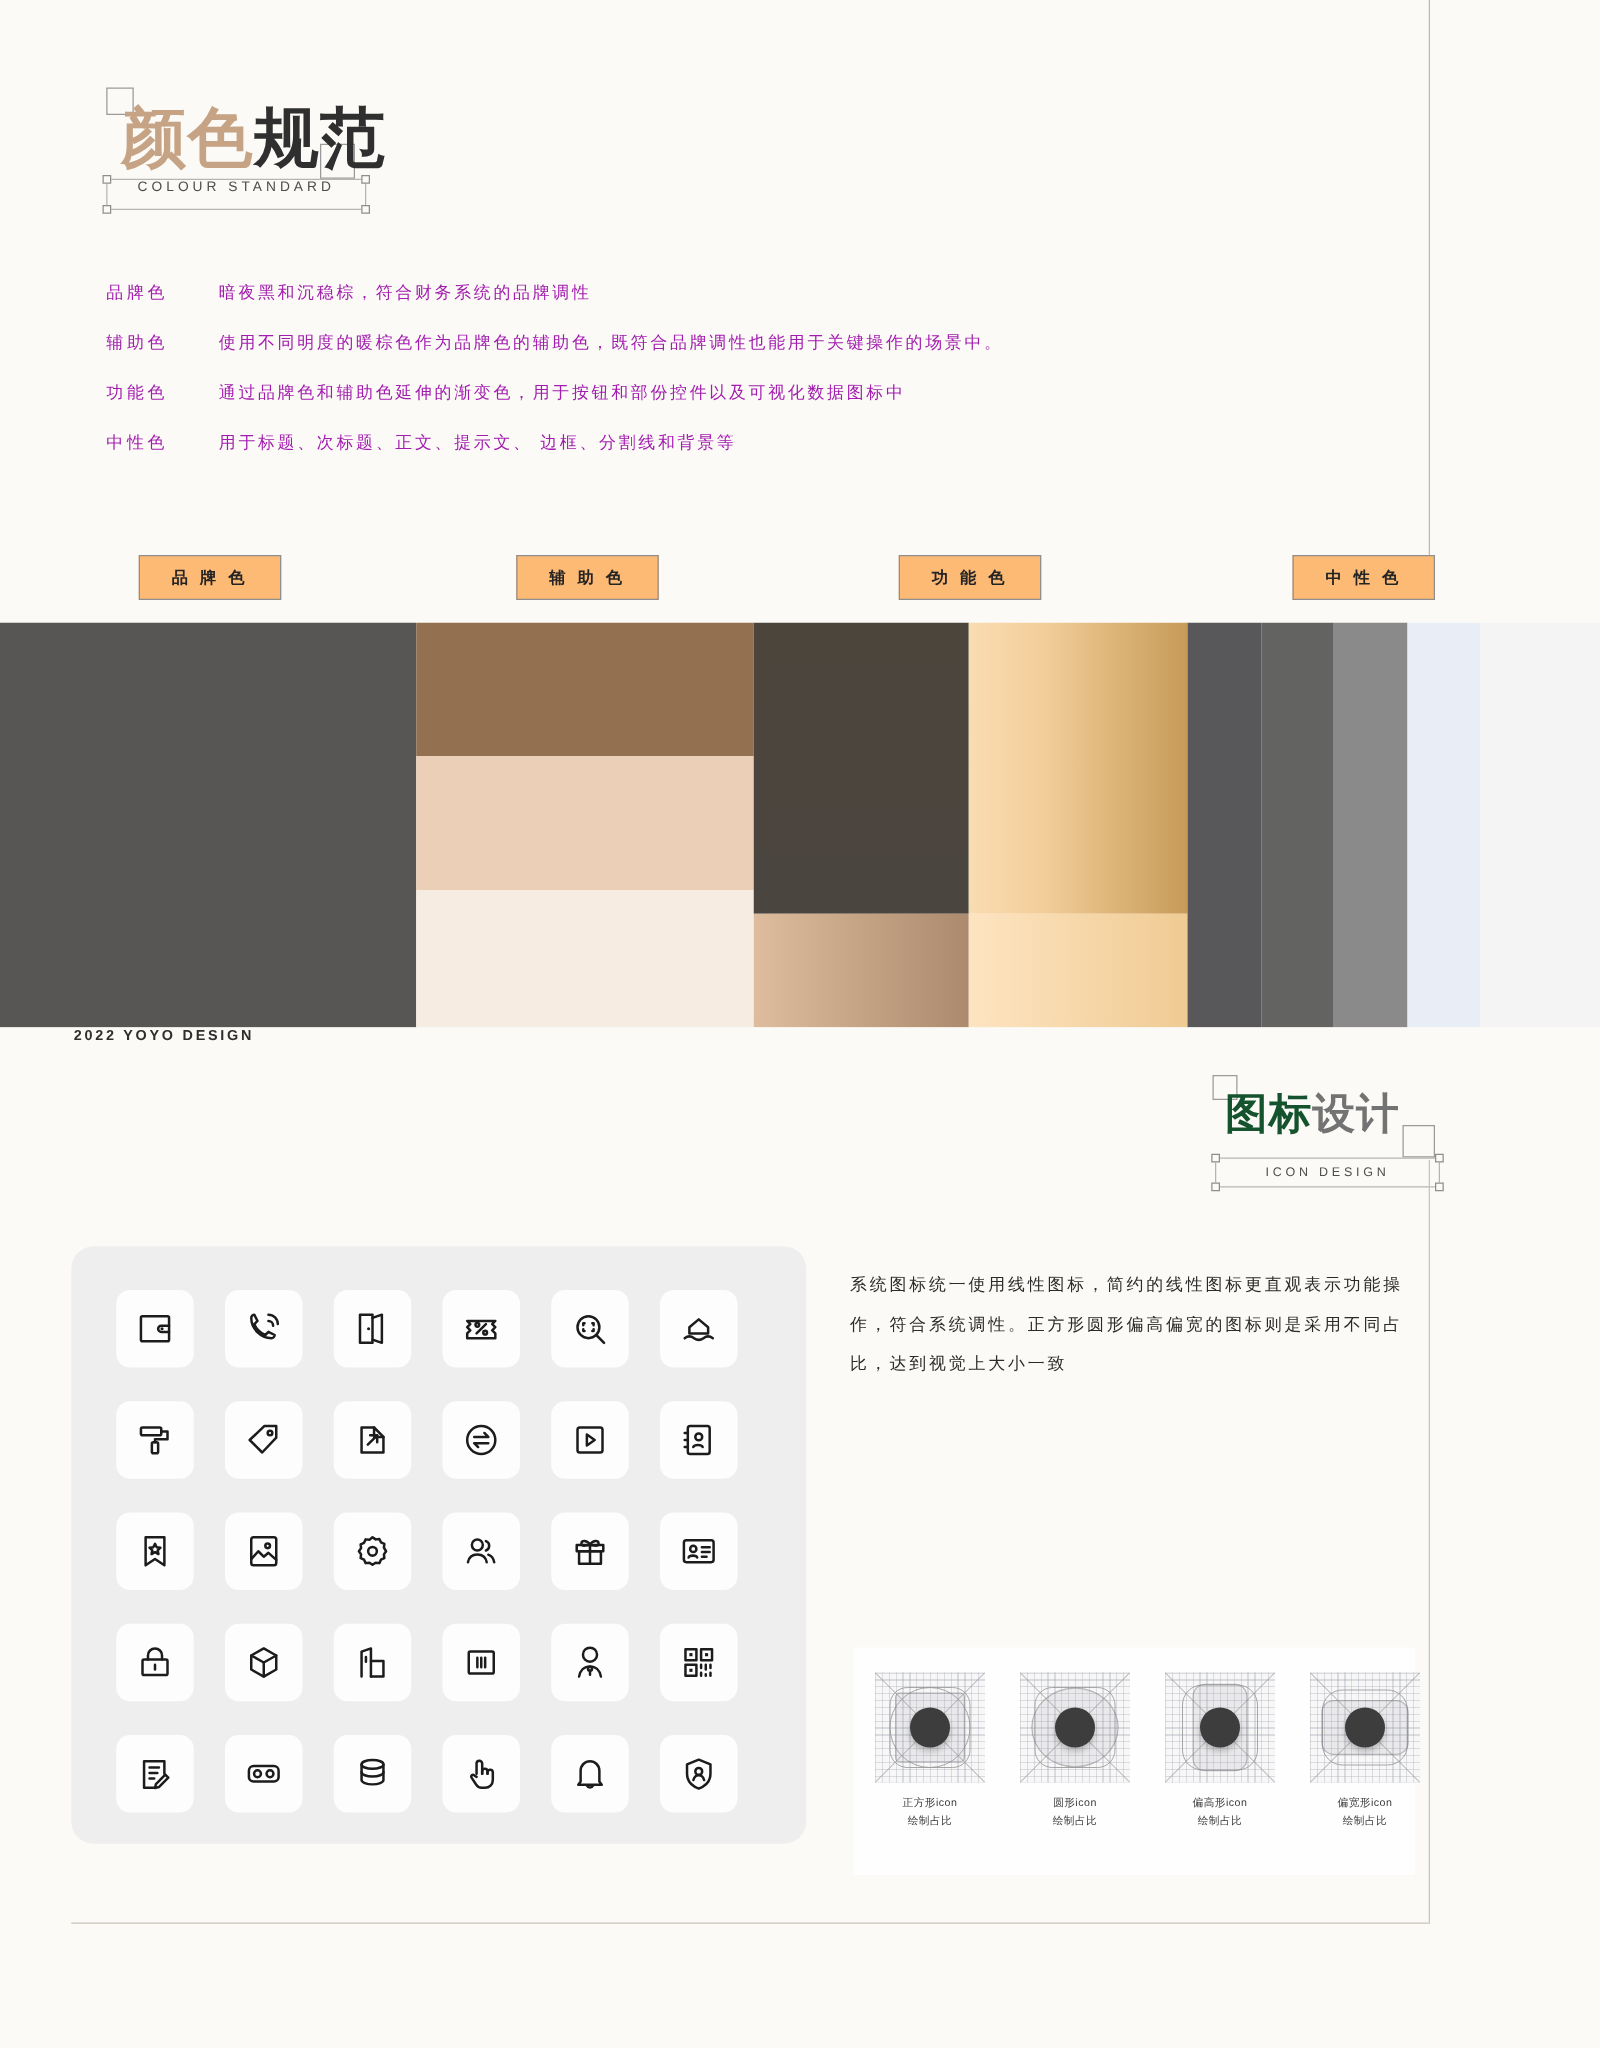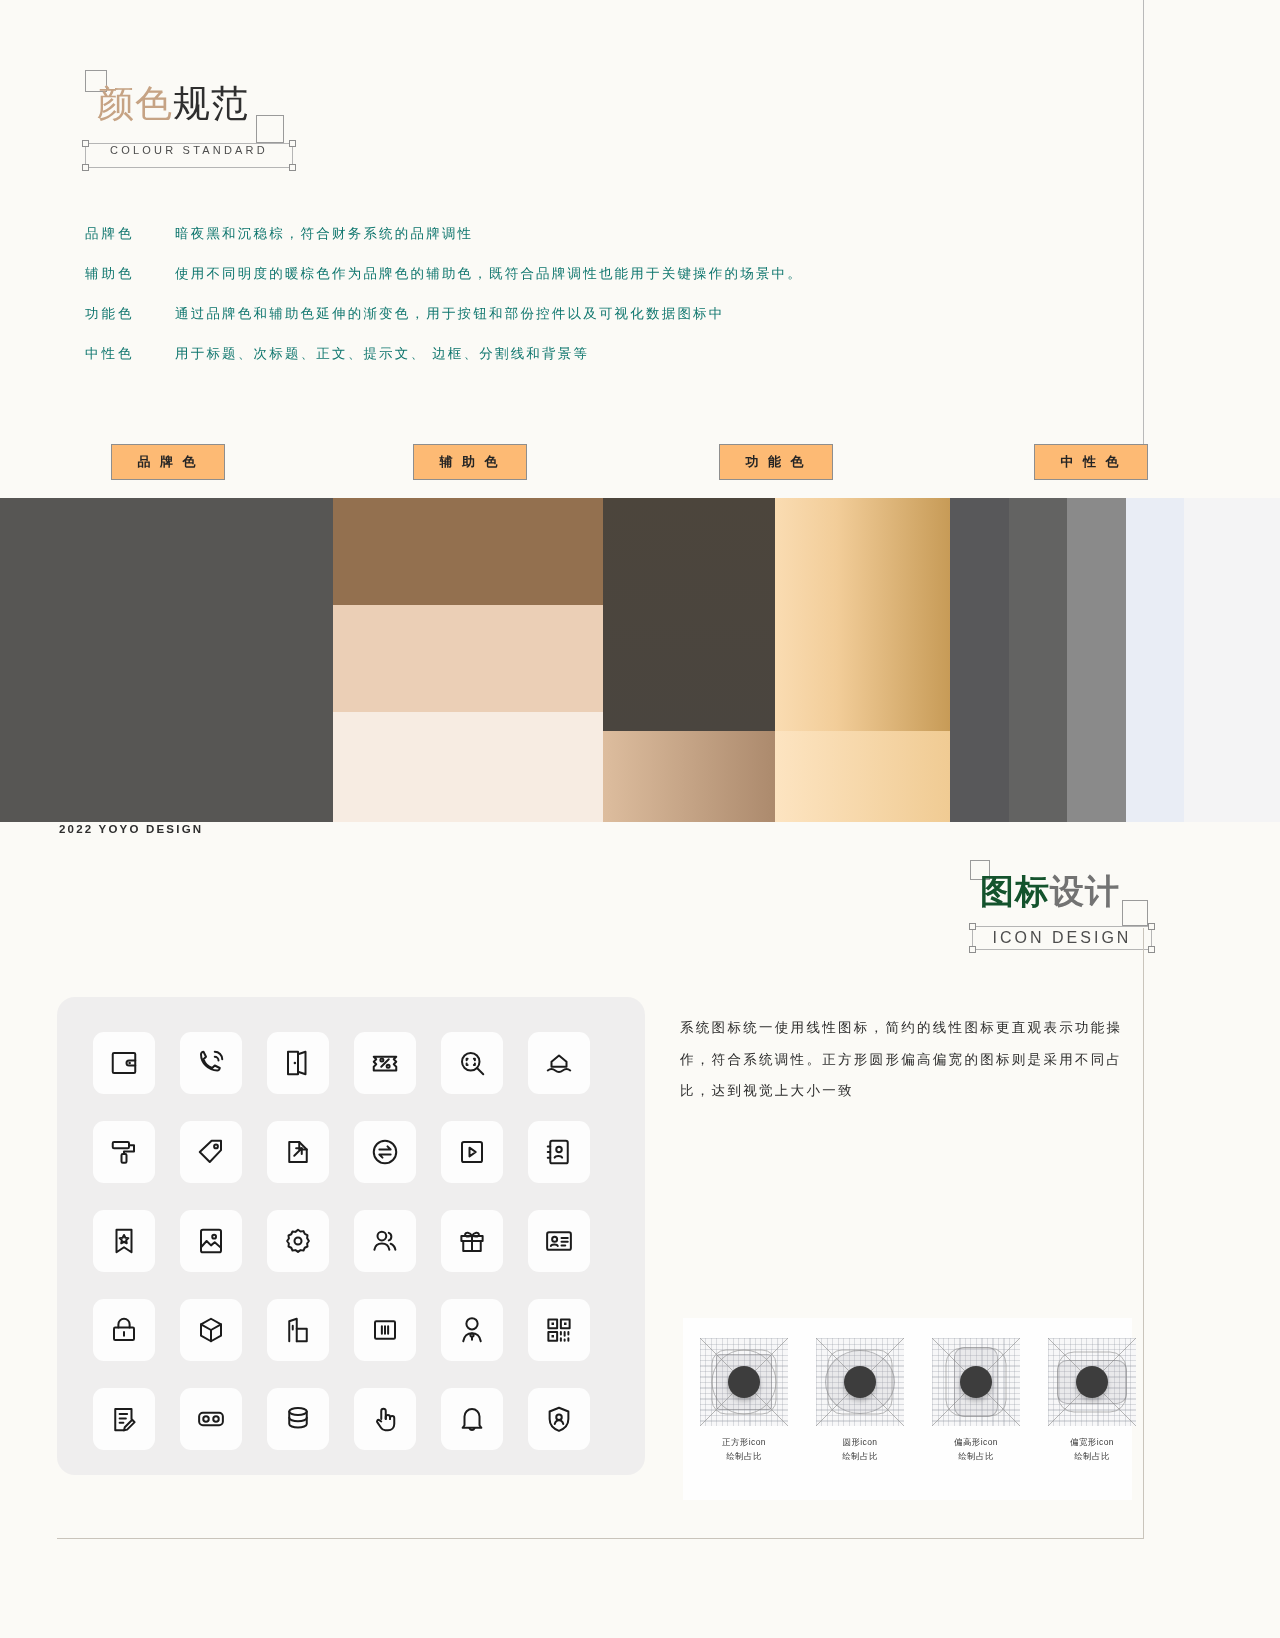--- a/index.html
+++ b/index.html
@@ -22,21 +22,21 @@
   .sq-tl {
     position: absolute; left: 0; top: 0;
     width: 22px; height: 22px; border: 1px solid #9a9a9a; background: transparent;
   }
   .sq-br {
     position: absolute; left: 171px; top: 45px;
     width: 28px; height: 28px; border: 1px solid #9a9a9a; background: transparent;
   }
   .big-title {
     position: relative; z-index: 2;
-    font-size: 37px; font-weight: normal; letter-spacing: 1px;
+    font-size: 52px; font-weight: bold; letter-spacing: 1px;
     line-height: 1; padding-left: 12px; padding-top: 15px;
     white-space: nowrap;
   }
   .big-title .tan { color: #c6a384; }
   .big-title .dark { color: #2f2f2f; }
 
   .sub-box {
     position: absolute; left: 85px; top: 143px;
     width: 208px; height: 25px;
     border: 1px solid #b5b5b5;
@@ -51,21 +51,21 @@
     border: 1px solid #8e8e8e; background: #fbfaf6;
   }
   .h-tl { left: -4px; top: -4px; }
   .h-tr { right: -4px; top: -4px; }
   .h-bl { left: -4px; bottom: -4px; }
   .h-br { right: -4px; bottom: -4px; }
 
   .desc-list { position: absolute; left: 85px; top: 225px; width: 1060px; }
   .desc-row {
     display: flex; align-items: flex-start;
-    margin-bottom: 21px; font-size: 13.5px; color: #0f766e;
+    margin-bottom: 21px; font-size: 13.5px; color: #a21caf;
     letter-spacing: 2.2px; line-height: 1.4;
   }
   .desc-key { width: 90px; flex: none; letter-spacing: 3px; }
   .desc-val { flex: 1; }
 
   .cat-labels { position: absolute; left: 0; top: 444px; width: 1280px; height: 36px; }
   .cat-box {
     position: absolute; height: 36px; width: 114px;
     border: 1px solid #8e8e8e; background: #fdba74;
     display: flex; align-items: center; justify-content: center;
@@ -109,21 +109,21 @@
     white-space: nowrap;
   }
   .title2 .tan { color: #14532d; }
   .title2 .dark { color: #737373; }
 
   .sub-box2 {
     position: absolute; left: 972px; top: 926px;
     width: 180px; height: 24px; border: 1px solid #b5b5b5;
     display: flex; align-items: center; justify-content: center;
   }
-  .sub-box2 span { font-size: 16px; letter-spacing: 3px; color: #4d4d4d; }
+  .sub-box2 span { font-size: 10px; letter-spacing: 3px; color: #4d4d4d; }
 
   
   .icon-panel {
     position: absolute; left: 57px; top: 997px;
     width: 588px; height: 478px;
     background: #efeeee; border-radius: 18px;
   }
   .icon-grid {
     position: absolute; left: 36px; top: 35px;
     display: grid;

